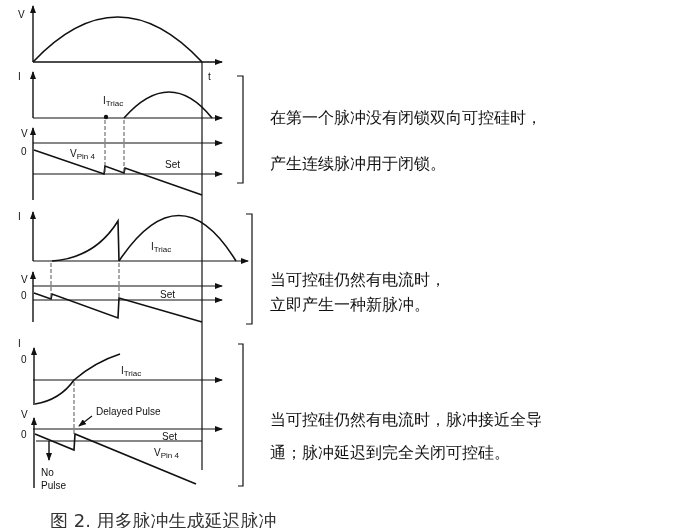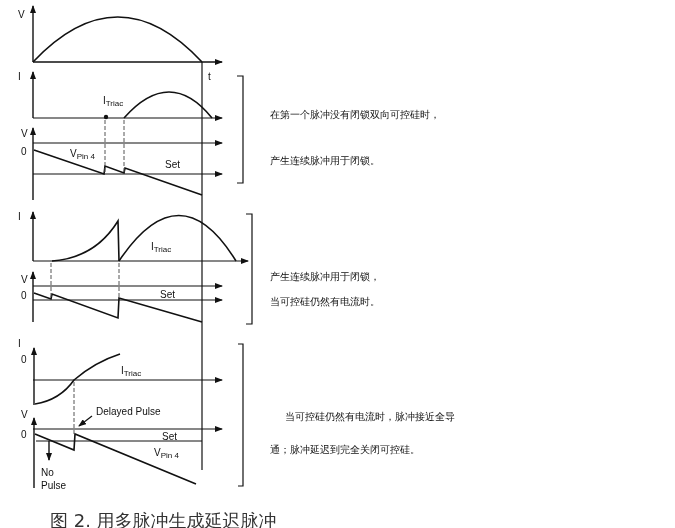--- a/index.html
+++ b/index.html
@@ -1,21 +1,21 @@
 <!DOCTYPE html>
 <html><head>
 <meta charset="utf-8">
 <style>
   html, body { margin:0; padding:0; background:#ffffff; }
   body { width:675px; height:528px; position:relative; overflow:hidden;
          font-family:"DejaVu Sans", sans-serif; color:#111; }
   svg#diagram { position:absolute; left:0; top:0; }
   .lbl { font-family:"Liberation Sans", sans-serif; font-size:10px; fill:#111; }
   .lbl-sm { font-family:"Liberation Sans", sans-serif; font-size:8px; fill:#111; }
-  .cap { position:absolute; font-family:"DejaVu Sans", sans-serif; font-size:10px; color:#111; white-space:nowrap; line-height:1; }
+  .cap { position:absolute; font-family:"DejaVu Sans", sans-serif; font-size:16px; color:#111; white-space:nowrap; line-height:1; }
   .figcap { position:absolute; font-family:"DejaVu Sans", sans-serif; font-size:18px; color:#333; white-space:nowrap; }
 </style>
 </head>
 <body>
 
 <svg id="diagram" width="675" height="528" viewBox="0 0 675 528" xmlns="http://www.w3.org/2000/svg">
   <defs>
     <marker id="ah" markerWidth="8" markerHeight="6" refX="7" refY="3" orient="auto" markerUnits="userSpaceOnUse">
       <path d="M0,0 L8,3 L0,6 Z" fill="#111"></path>
     </marker>
@@ -95,19 +95,19 @@
     <line x1="49" y1="441" x2="49" y2="460" stroke="#111" stroke-width="1.4" marker-end="url(#ah)"></line>
     <text class="lbl" x="41" y="476">No</text>
     <text class="lbl" x="41" y="489">Pulse</text>
     <polyline points="238,344 243,344 243,486 238,486" fill="none" stroke="#111" stroke-width="1.2"></polyline>
   </g>
 </svg>
 
 <div class="cap" style="left:270px; top:110px;">在第一个脉冲没有闭锁双向可控硅时，</div>
 <div class="cap" style="left:270px; top:136px;margin-top:20px;">产生连续脉冲用于闭锁。</div>
 
-<div class="cap" style="left:270px; top:272px;">产生连续脉冲用于闭锁，</div>
-<div class="cap" style="left:270px; top:297px;">当可控硅仍然有电流时。</div>
+<div class="cap" style="left:270px; top:272px;">当可控硅仍然有电流时，</div>
+<div class="cap" style="left:270px; top:297px;">立即产生一种新脉冲。</div>
 
-<div class="cap" style="left:270px; top:412px;margin-left:15px;">当可控硅仍然有电流时，脉冲接近全导</div>
+<div class="cap" style="left:270px; top:412px;">当可控硅仍然有电流时，脉冲接近全导</div>
 <div class="cap" style="left:270px; top:445px;text-align:right;">通；脉冲延迟到完全关闭可控硅。</div>
 
 <div class="figcap" style="left:50px; top:509px;">图 2. 用多脉冲生成延迟脉冲</div>
 
 </body></html>

